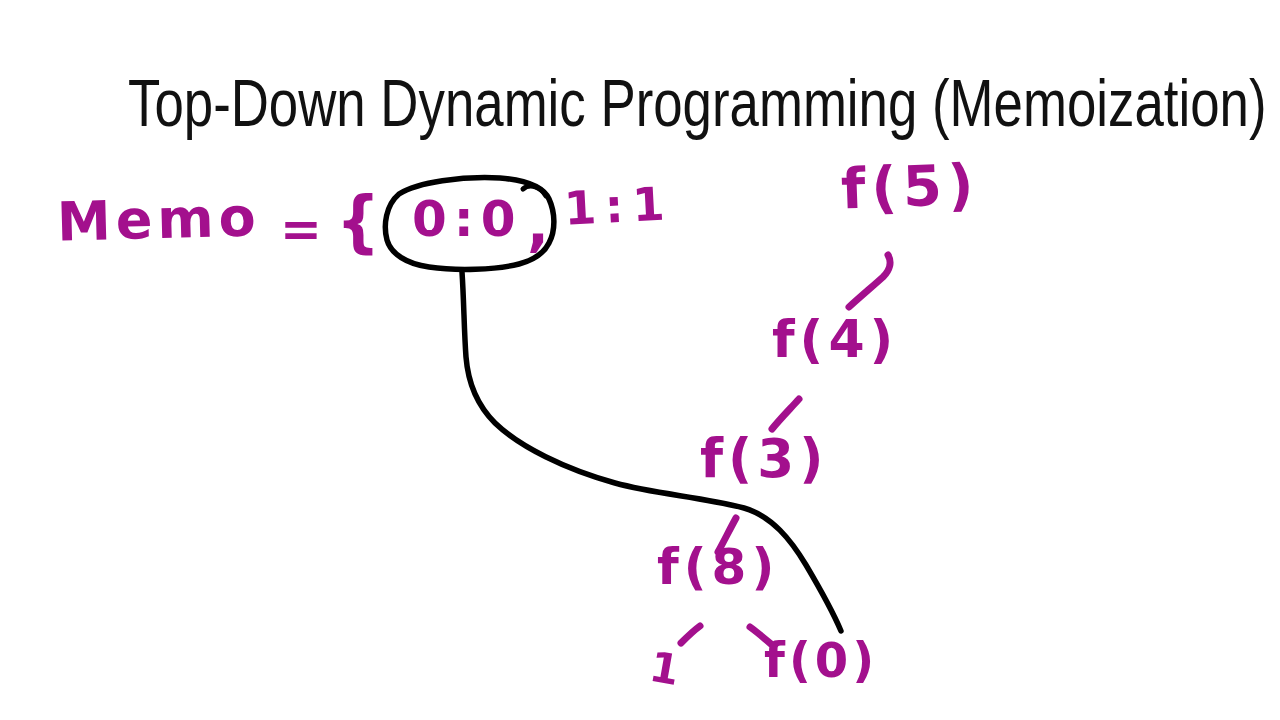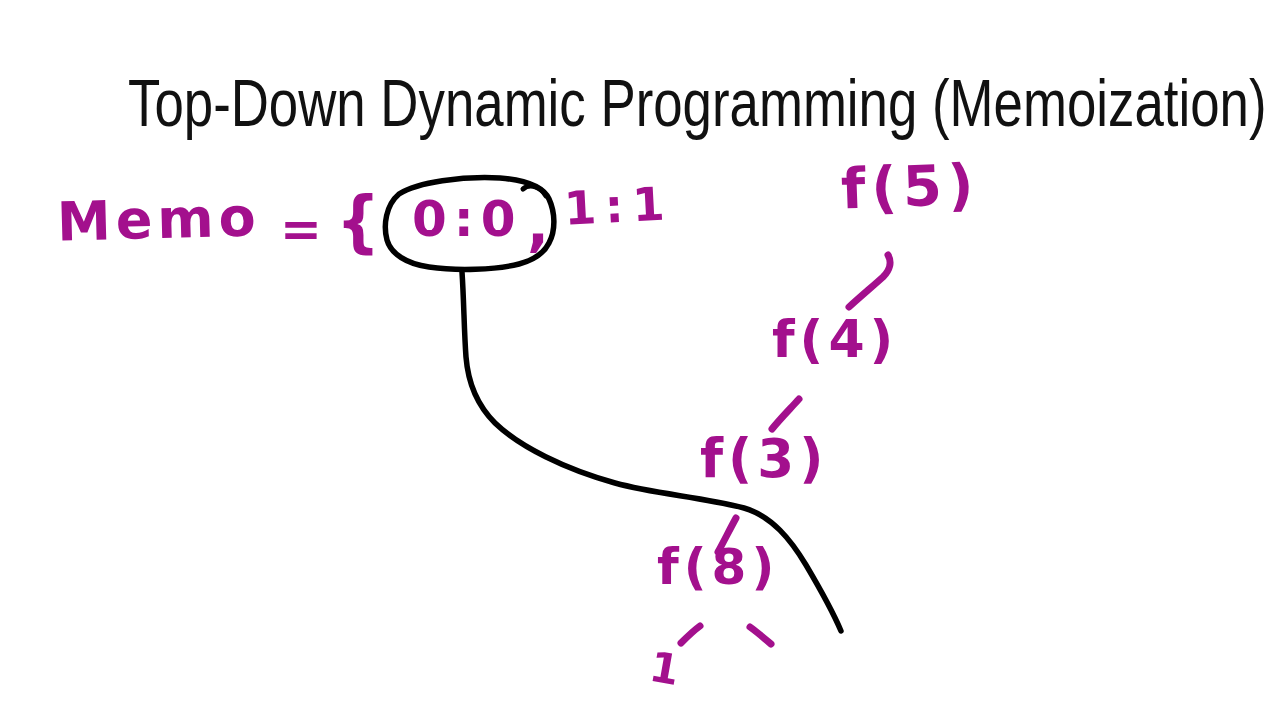--- a/index.html
+++ b/index.html
@@ -85,14 +85,15 @@
   <span class="hand open-brace">{</span>
   <span class="hand entry-zero">0:0</span>
   <span class="hand comma">,</span>
   <span class="hand entry-one">1:1</span>
 
   <span class="hand node-f5">f(5)</span>
   <span class="hand node-f4">f(4)</span>
   <span class="hand node-f3">f(3)</span>
   <span class="hand node-f2">f(8)</span>
   <span class="hand node-one">1</span>
+  <span class="hand node-f0">f(0)</span>
 
 </div>
 
 </body></html>

